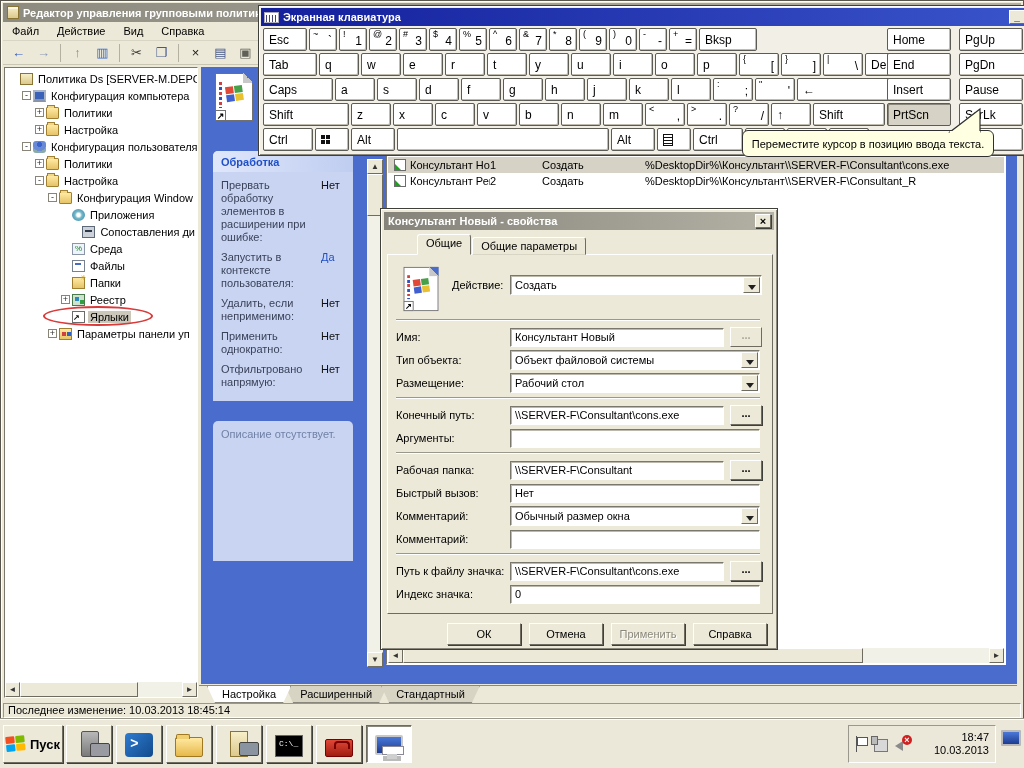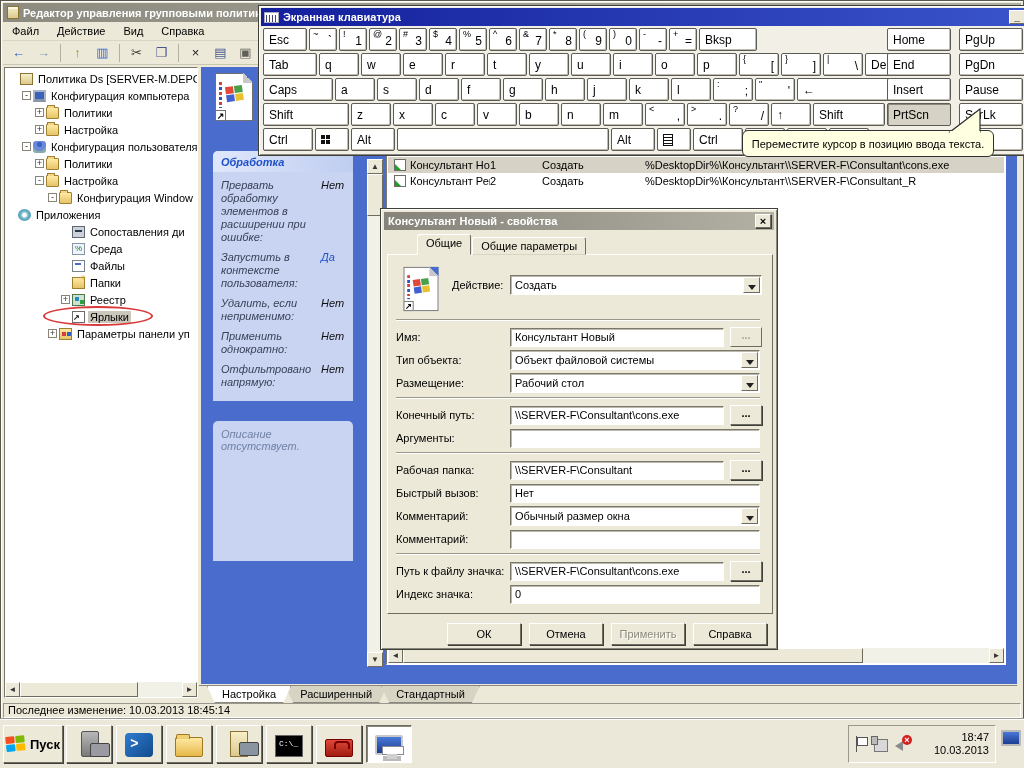--- a/index.html
+++ b/index.html
@@ -66,21 +66,21 @@
   .bigicon{position:absolute;width:38px;height:48px;background:#fff;border:1px solid #707070;}
   .bigicon .fold{position:absolute;right:-1px;top:-1px;width:10px;height:10px;background:linear-gradient(225deg,#4a6ccd 50%,#c8c8c8 50%);}
   .bigicon .flag{position:absolute;left:10px;top:12px;width:18px;height:16px;transform:rotate(-8deg);display:grid;grid-template-columns:8px 8px;grid-template-rows:7px 7px;gap:1px;}
   .bigicon .flag i:nth-child(1){background:#e04838;}
   .bigicon .flag i:nth-child(2){background:#48a048;}
   .bigicon .flag i:nth-child(3){background:#4060d0;}
   .bigicon .flag i:nth-child(4){background:#e8c030;}
   .bigicon .dots{position:absolute;left:3px;top:8px;width:3px;height:26px;background:repeating-linear-gradient(#d04040 0 3px,#fff 3px 5px,#3050c0 5px 8px,#fff 8px 10px);}
   .bigicon .sarr{position:absolute;left:-1px;bottom:-1px;width:11px;height:11px;background:#fff;border:1px solid #707070;font-size:9px;line-height:10px;font-weight:bold;text-align:center;}
   #pane-icon{left:14px;top:6px;}
-  .bluepanel{position:absolute;left:12px;width:140px;background:#c8d4f2;border-radius:5px 5px 0 0;font-style:italic;}
+  .bluepanel{position:absolute;left:12px;width:140px;background:#c8d4f2;border-radius:5px 5px 0 0;}
   .bp-head{height:21px;display:flex;align-items:center;padding:0 8px;font-weight:bold;color:#2050c8;background:linear-gradient(90deg,#dfe7fb,#bfcdf0);border-radius:5px 5px 0 0;}
   .bp-body{padding:7px 6px 6px 8px;color:#3a4258;}
   .pitem{display:flex;align-items:flex-start;margin-bottom:7px;}
   .plabel{flex:1;line-height:13px;}
   .pvalue{flex:none;width:26px;text-align:left;color:#101010;line-height:13px;}
   .pvalue.hl{color:#2050c8;}
   #desc-body{color:#7181a5;}
   
   #pane-vscroll{position:absolute;left:166px;top:92px;width:16px;height:508px;background:#f2f1e8;}
   #pane-vscroll .sb-btn{width:16px;}
@@ -278,26 +278,26 @@
           <div class="trow" style="padding-left: 28px;">
             <div class="exp">-</div>
             <span class="ti folder-icon"></span>
             <span class="tlabel">Настройка</span>
           </div>
           <div class="trow" style="padding-left: 41px;">
             <div class="exp">-</div>
             <span class="ti folder-icon"></span>
             <span class="tlabel">Конфигурация Window</span>
           </div>
-          <div class="trow" style="">
+          <div class="trow" style="padding-left: 54px;">
             <div class="exp noexp"></div>
             <span class="ti apps-icon"></span>
             <span class="tlabel">Приложения</span>
           </div>
-          <div class="trow" style="padding-left: 54px;">
+          <div class="trow" style="padding-left: 54px; justify-content: flex-end;">
             <div class="exp noexp"></div>
             <span class="ti drives-icon"></span>
             <span class="tlabel">Сопоставления ди</span>
           </div>
           <div class="trow" style="padding-left: 54px;">
             <div class="exp noexp"></div>
             <span class="ti env-icon"></span>
             <span class="tlabel">Среда</span>
           </div>
           <div class="trow" style="padding-left: 54px;">

